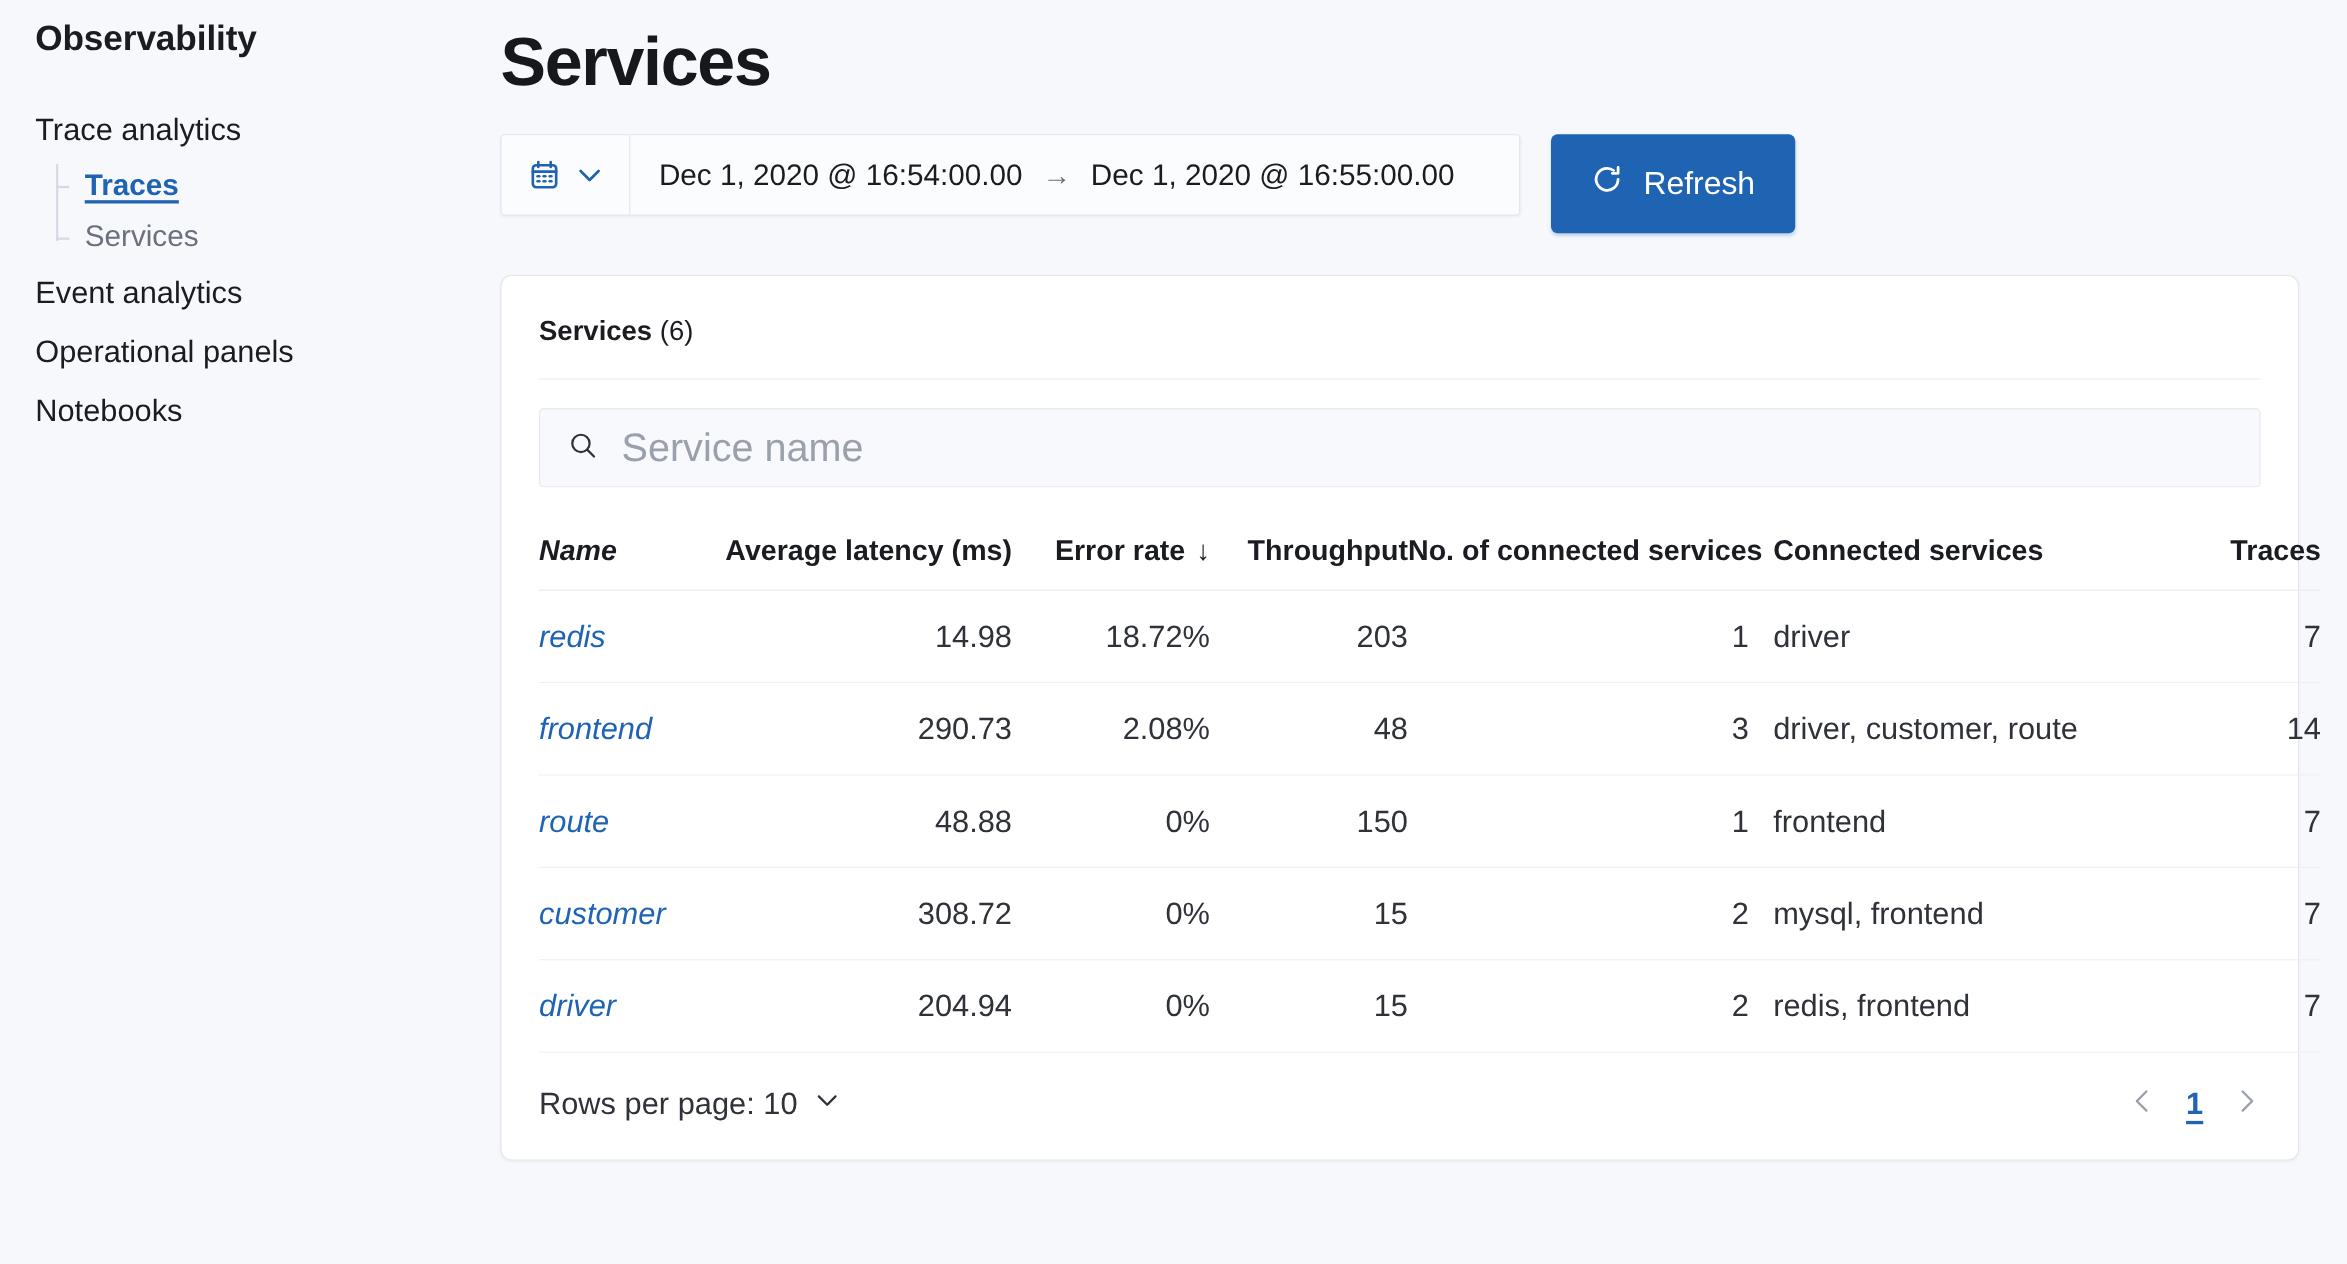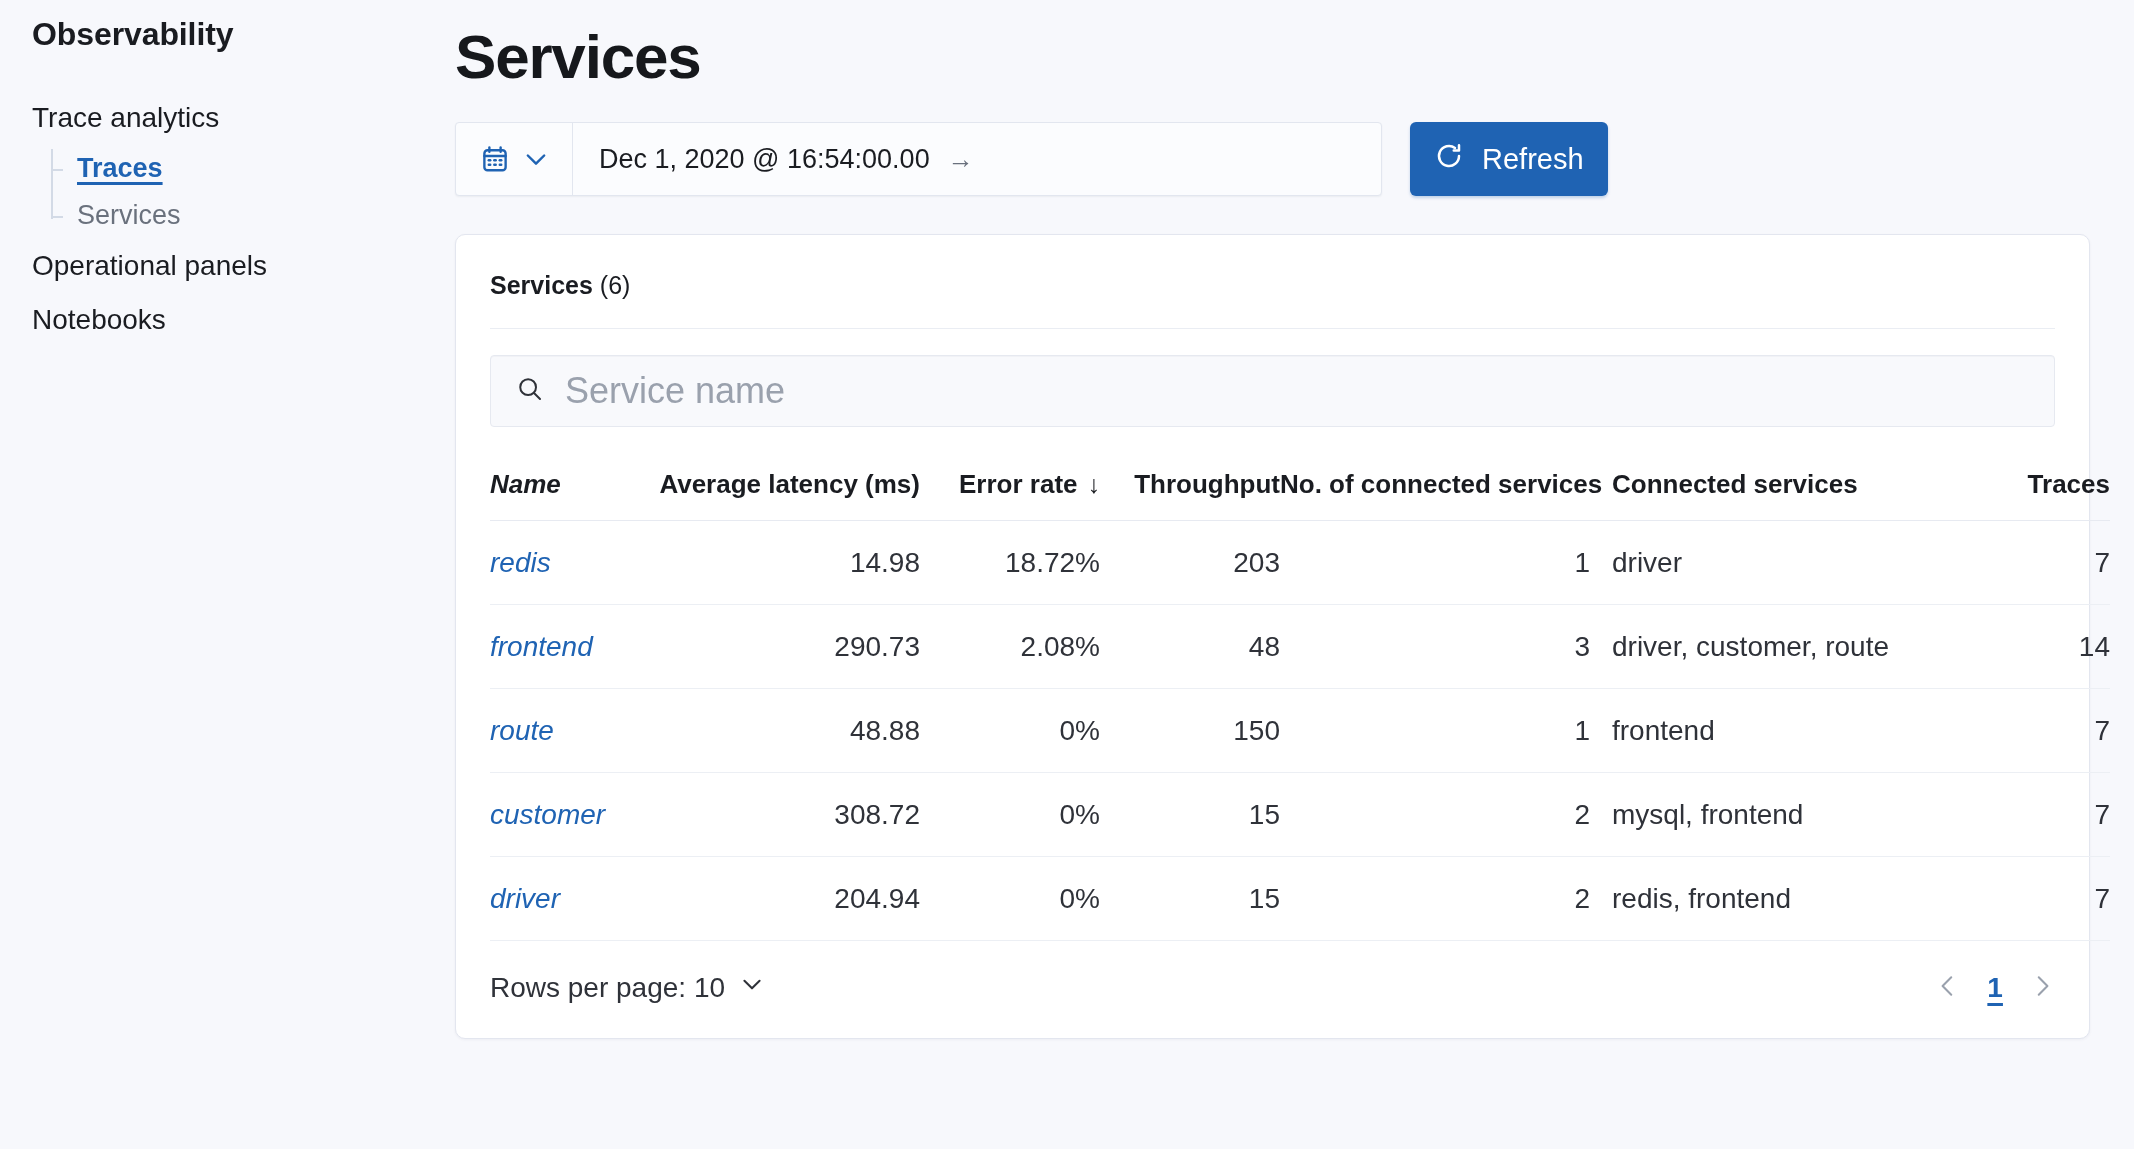--- a/index.html
+++ b/index.html
@@ -108,22 +108,22 @@
     display: flex; align-items: center; gap: 18px;
     padding: 0 26px;
     font-size: 27px;
     color: #1a1c21;
     cursor: pointer;
     white-space: nowrap;
   }
   .arrow-sep { color: #69707d; font-size: 26px; line-height: 1; }
   .refresh-btn {
     display: flex; align-items: center; justify-content: center; gap: 18px;
-    height: 74px;
-    padding: 0 24px;
+    height: 90px;
+    padding: 0 36px;
     background: #1f63b3;
     color: #ffffff;
     font-size: 29px;
     border: none;
     border-radius: 6px;
     cursor: pointer;
     font-family: "Liberation Sans", sans-serif;
     box-shadow: 0 2px 3px rgba(31,99,179,0.25);
   }
 
@@ -231,20 +231,23 @@
 
       <div class="subtree">
         <div class="sub-item active">
           <span>Traces</span>
         </div>
         <div class="sub-item muted">
           <span>Services</span>
         </div>
       </div>
 
+      <div class="nav-item">
+        <span>Event analytics</span>
+      </div>
       <div class="nav-item">
         <span>Operational panels</span>
       </div>
       <div class="nav-item">
         <span>Notebooks</span>
       </div>
     </nav>
   </aside>
 
   <main class="main">
@@ -272,20 +275,21 @@
           <span>
             <svg class="chev" width="28" height="28" viewBox="0 0 24 24" fill="none" stroke="#1f63b3" stroke-width="2.1" stroke-linecap="round" stroke-linejoin="round">
               <polyline points="5,9 12,16 19,9"></polyline>
             </svg>
           </span>
         </div>
 
         <div class="dp-range">
           <span>Dec 1, 2020 @ 16:54:00.00</span>
           <span class="arrow-sep">→</span>
+          <span>Dec 1, 2020 @ 16:55:00.00</span>
         </div>
       </div>
 
       <button class="refresh-btn">
         <span>
           <svg width="30" height="30" viewBox="0 0 24 24" fill="none" stroke="#ffffff" stroke-width="2" stroke-linecap="round" stroke-linejoin="round">
             <path d="M20 12a8 8 0 1 1-3.2-6.4"></path>
             <polyline points="20,3.4 20,7.6 15.8,7.6"></polyline>
           </svg>
         </span>

